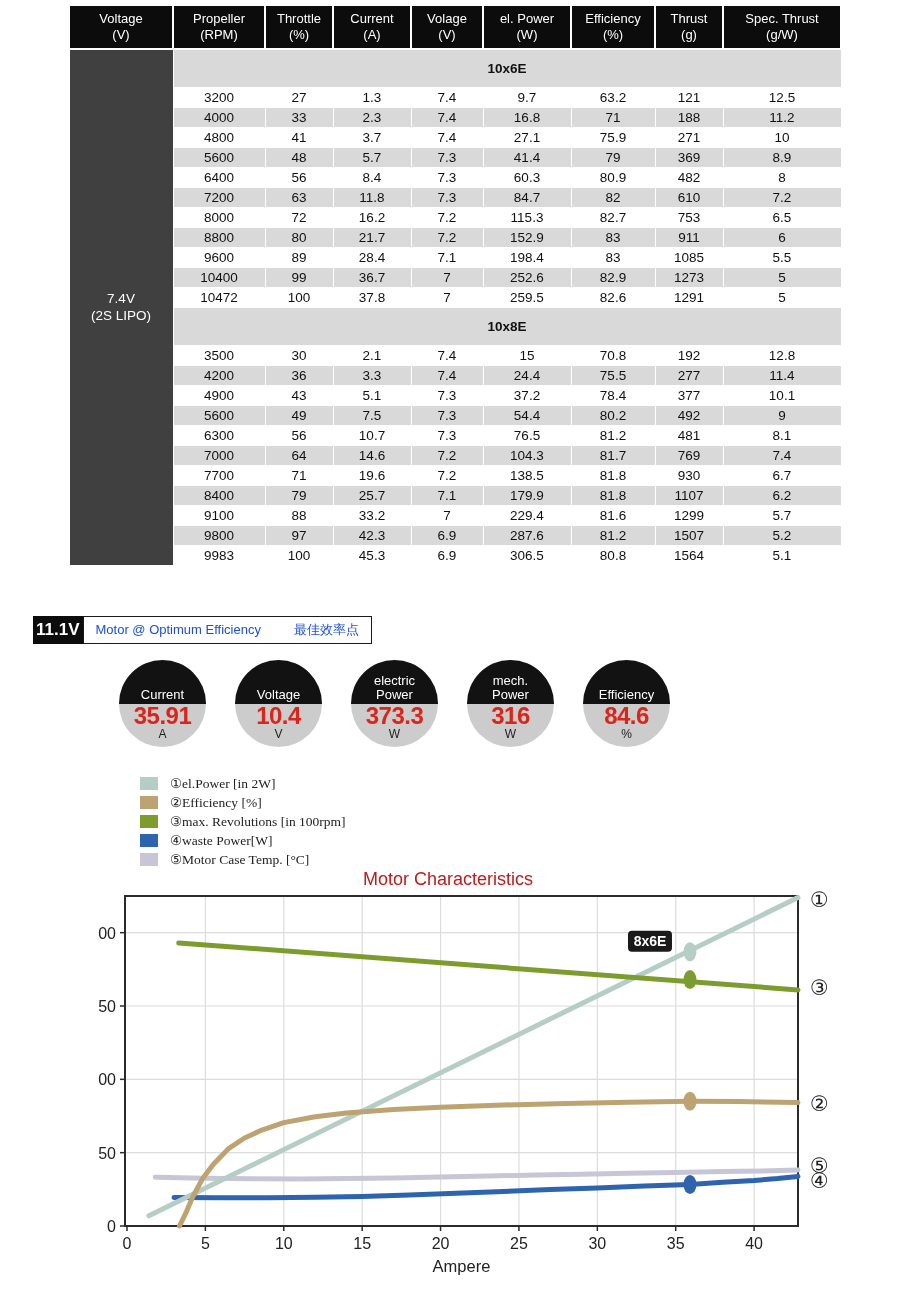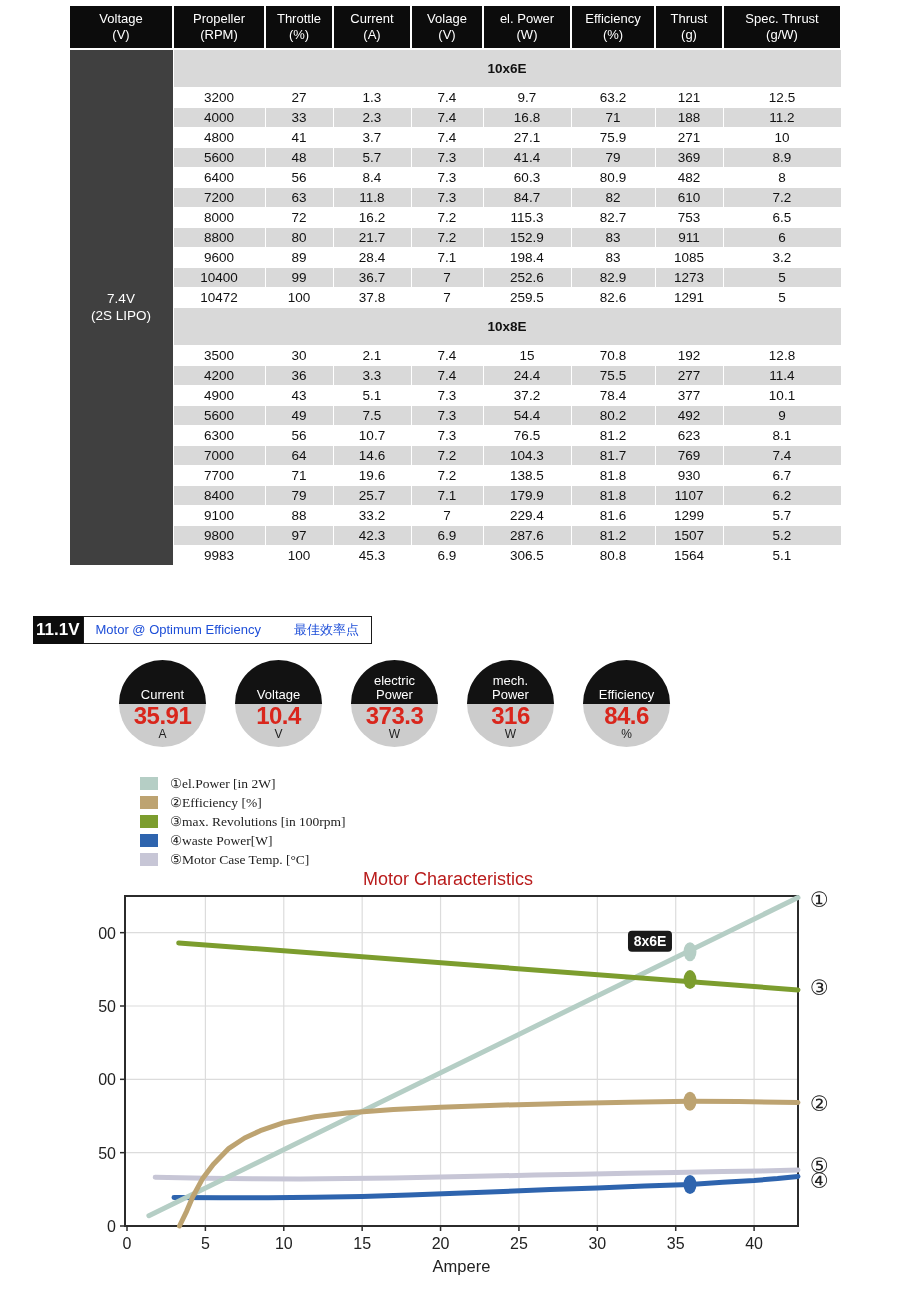--- a/index.html
+++ b/index.html
@@ -173,21 +173,21 @@
           <td>6</td>
         </tr>
         <tr class="data-row">
           <td>9600</td>
           <td>89</td>
           <td>28.4</td>
           <td>7.1</td>
           <td>198.4</td>
           <td>83</td>
           <td>1085</td>
-          <td>3.2</td>
+          <td>5.5</td>
         </tr>
         <tr class="data-row alt">
           <td>10400</td>
           <td>99</td>
           <td>36.7</td>
           <td>7</td>
           <td>252.6</td>
           <td>82.9</td>
           <td>1273</td>
           <td>5</td>
@@ -245,21 +245,21 @@
           <td>492</td>
           <td>9</td>
         </tr>
         <tr class="data-row">
           <td>6300</td>
           <td>56</td>
           <td>10.7</td>
           <td>7.3</td>
           <td>76.5</td>
           <td>81.2</td>
-          <td>623</td>
+          <td>481</td>
           <td>8.1</td>
         </tr>
         <tr class="data-row alt">
           <td>7000</td>
           <td>64</td>
           <td>14.6</td>
           <td>7.2</td>
           <td>104.3</td>
           <td>81.7</td>
           <td>769</td>

